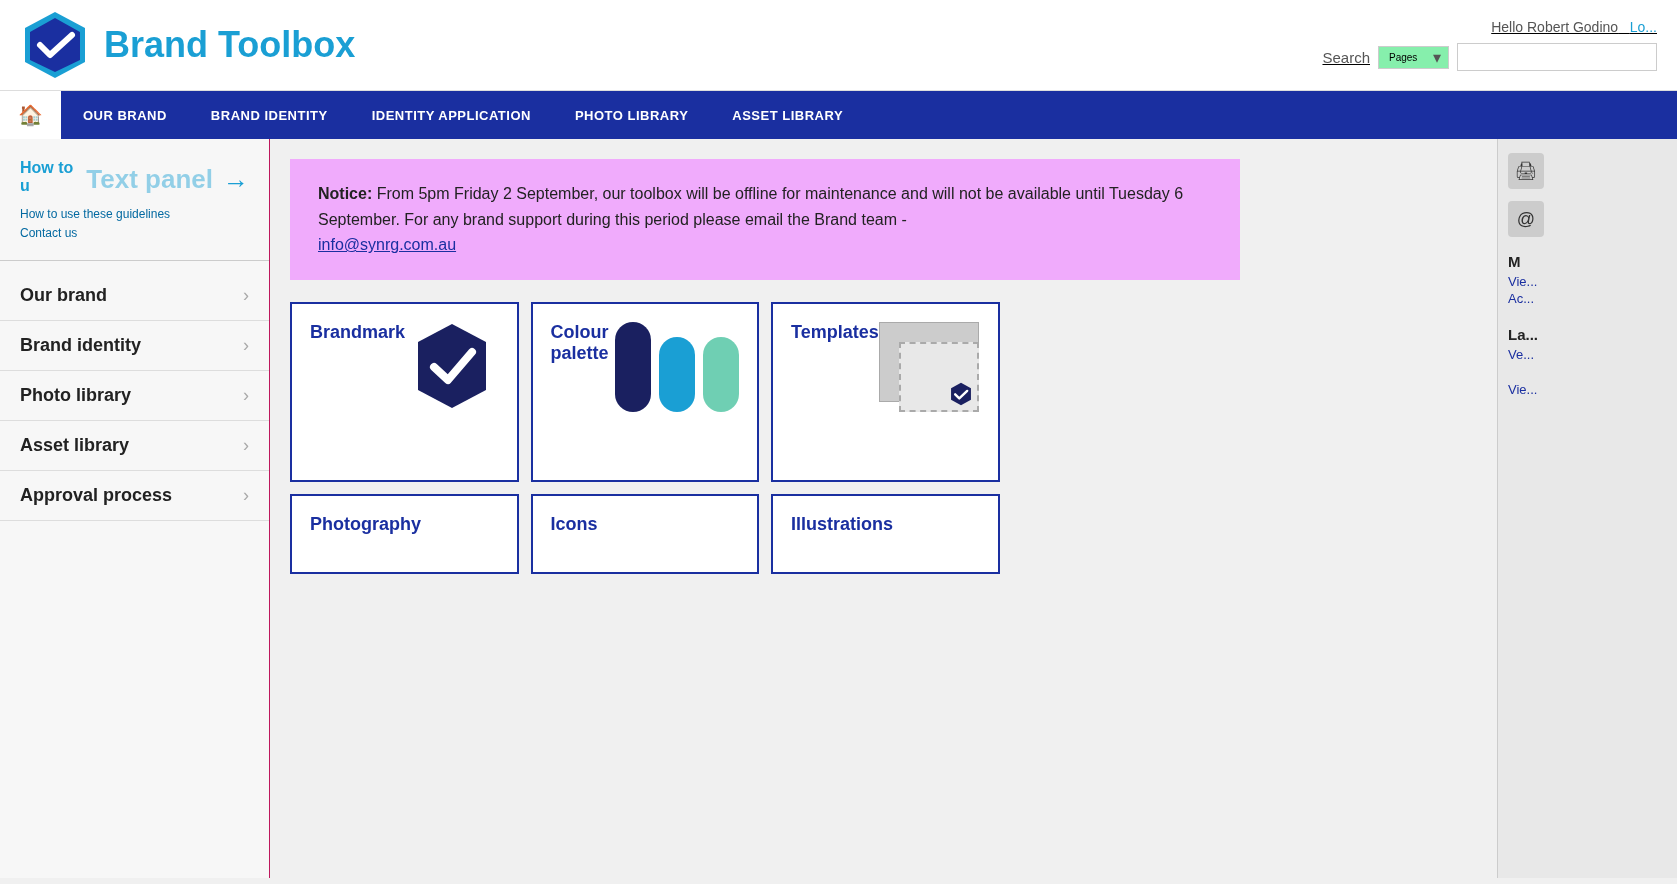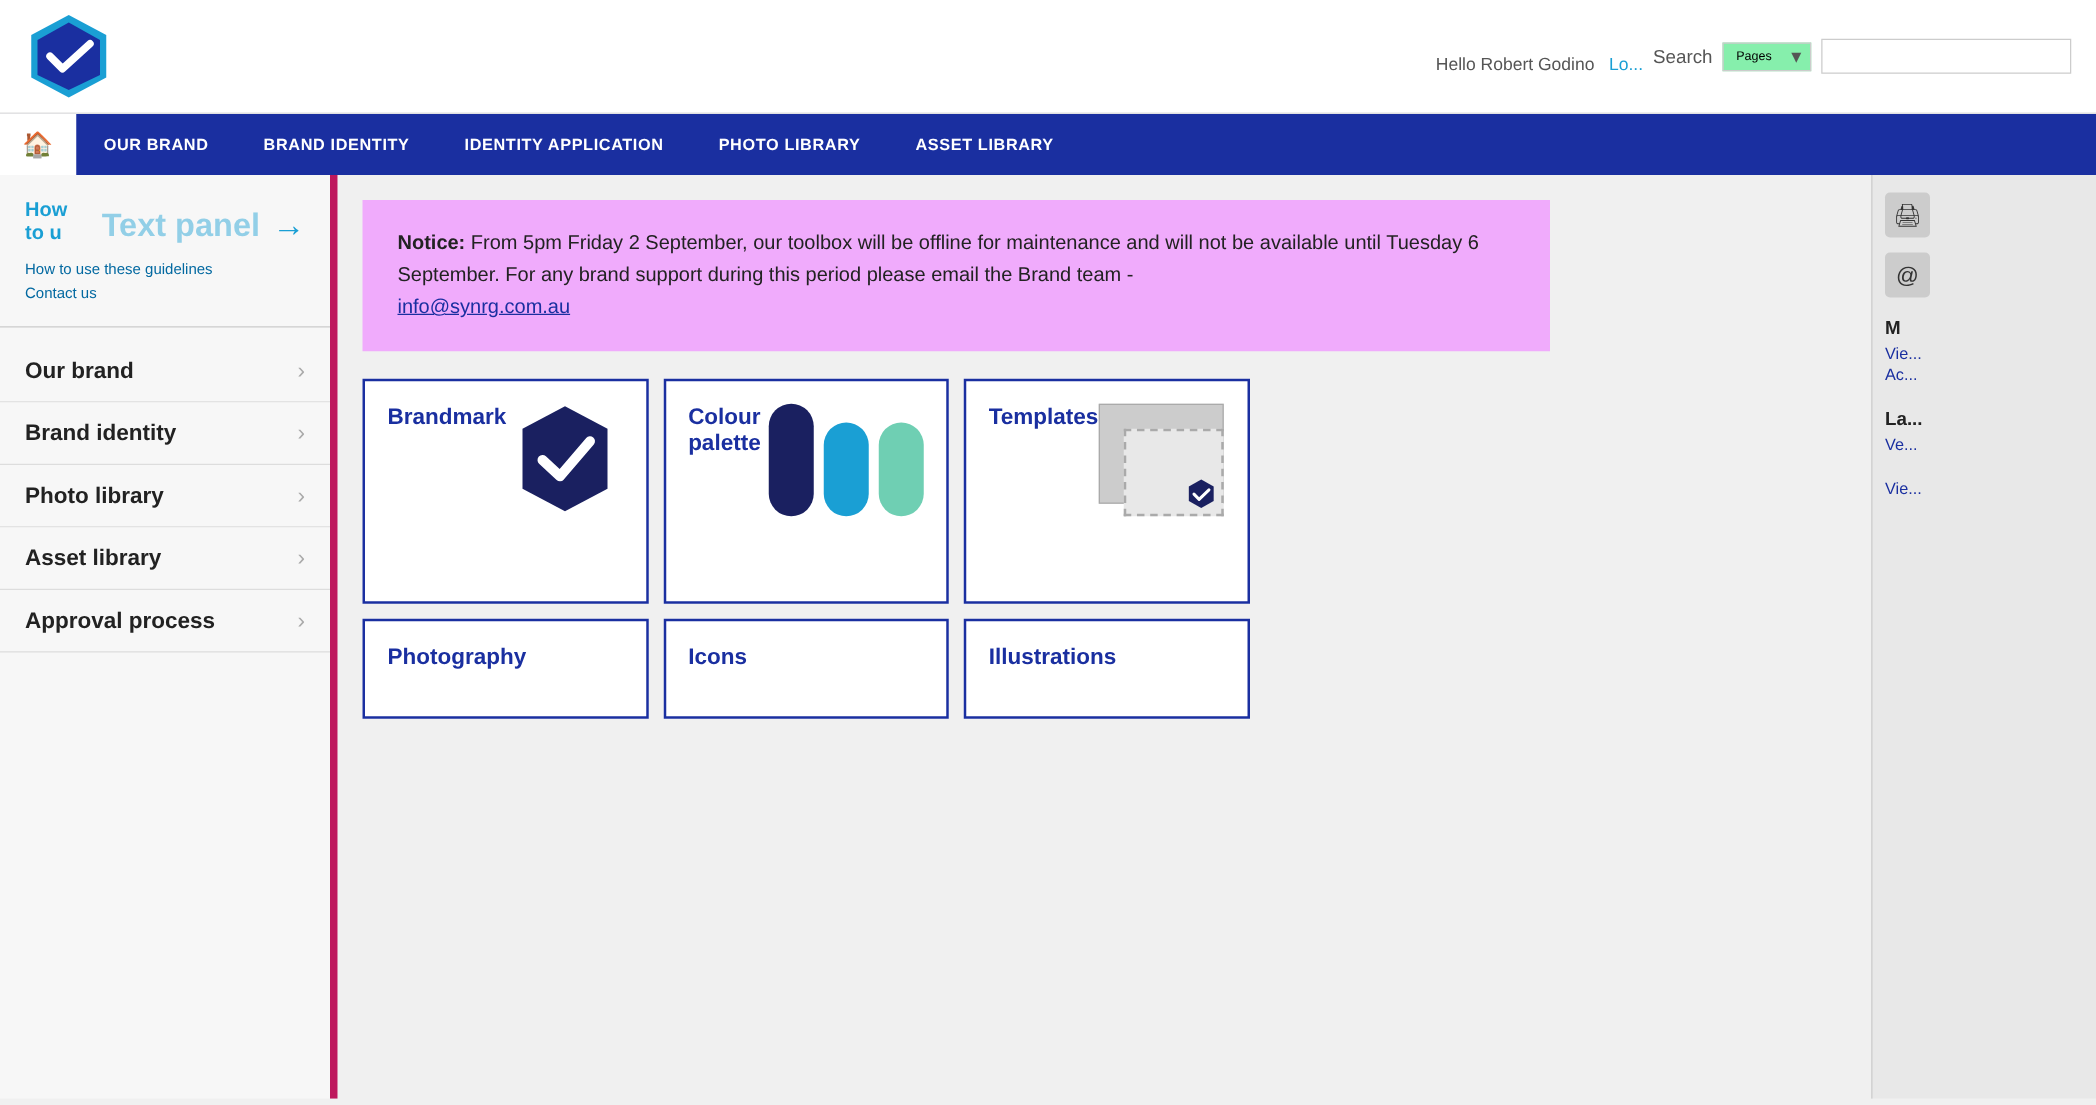--- a/index.html
+++ b/index.html
@@ -24,22 +24,24 @@
       width: 70px;
       height: 70px;
     }
     .logo-text {
       font-size: 36px;
       font-weight: bold;
       color: #1a9fd4;
     }
     .header-right {
       display: flex;
+      flex-direction: column;
       align-items: flex-end;
       gap: 8px;
+      text-decoration: underline;
     }
     .greeting {
       font-size: 14px;
       color: #555;
     }
     .greeting a {
       color: #1a9fd4;
       text-decoration: none;
     }
     .search-area {
@@ -113,21 +115,21 @@
       min-height: calc(100vh - 145px);
       background: #f0f0f0;
     }
 
     
     .sidebar {
       width: 270px;
       min-width: 270px;
       background: #f7f7f7;
       padding: 20px 0;
-      border-right: 6px solid #be185d;
+      border-right: 1px solid #be185d;
     }
     .sidebar-top {
       padding: 0 20px 15px 20px;
       border-bottom: 1px solid #ccc;
       margin-bottom: 10px;
     }
     .sidebar-text-panel {
       position: relative;
     }
     .sidebar-how-to-heading {
@@ -343,20 +345,21 @@
 
 <header class="header">
   <div class="logo-area">
     <div class="logo-icon">
       <svg viewBox="0 0 70 70" xmlns="http://www.w3.org/2000/svg">
         <polygon points="35,2 65,18 65,52 35,68 5,52 5,18" fill="#1a9fd4"></polygon>
         <polygon points="35,8 60,22 60,50 35,62 10,50 10,22" fill="#1a2fa0"></polygon>
         <polyline points="20,35 30,45 52,25" stroke="white" stroke-width="6" fill="none" stroke-linecap="round" stroke-linejoin="round"></polyline>
       </svg>
     </div>
+    <span class="logo-text">Brand Toolbox</span>
   </div>
   <div class="header-right">
     <div class="greeting">
       <span>Hello Robert Godino</span>
       &nbsp;
       <a href="#">Lo...</a>
     </div>
     <div class="search-area">
       <span class="search-label">Search</span>
       <div class="search-select-wrapper">

